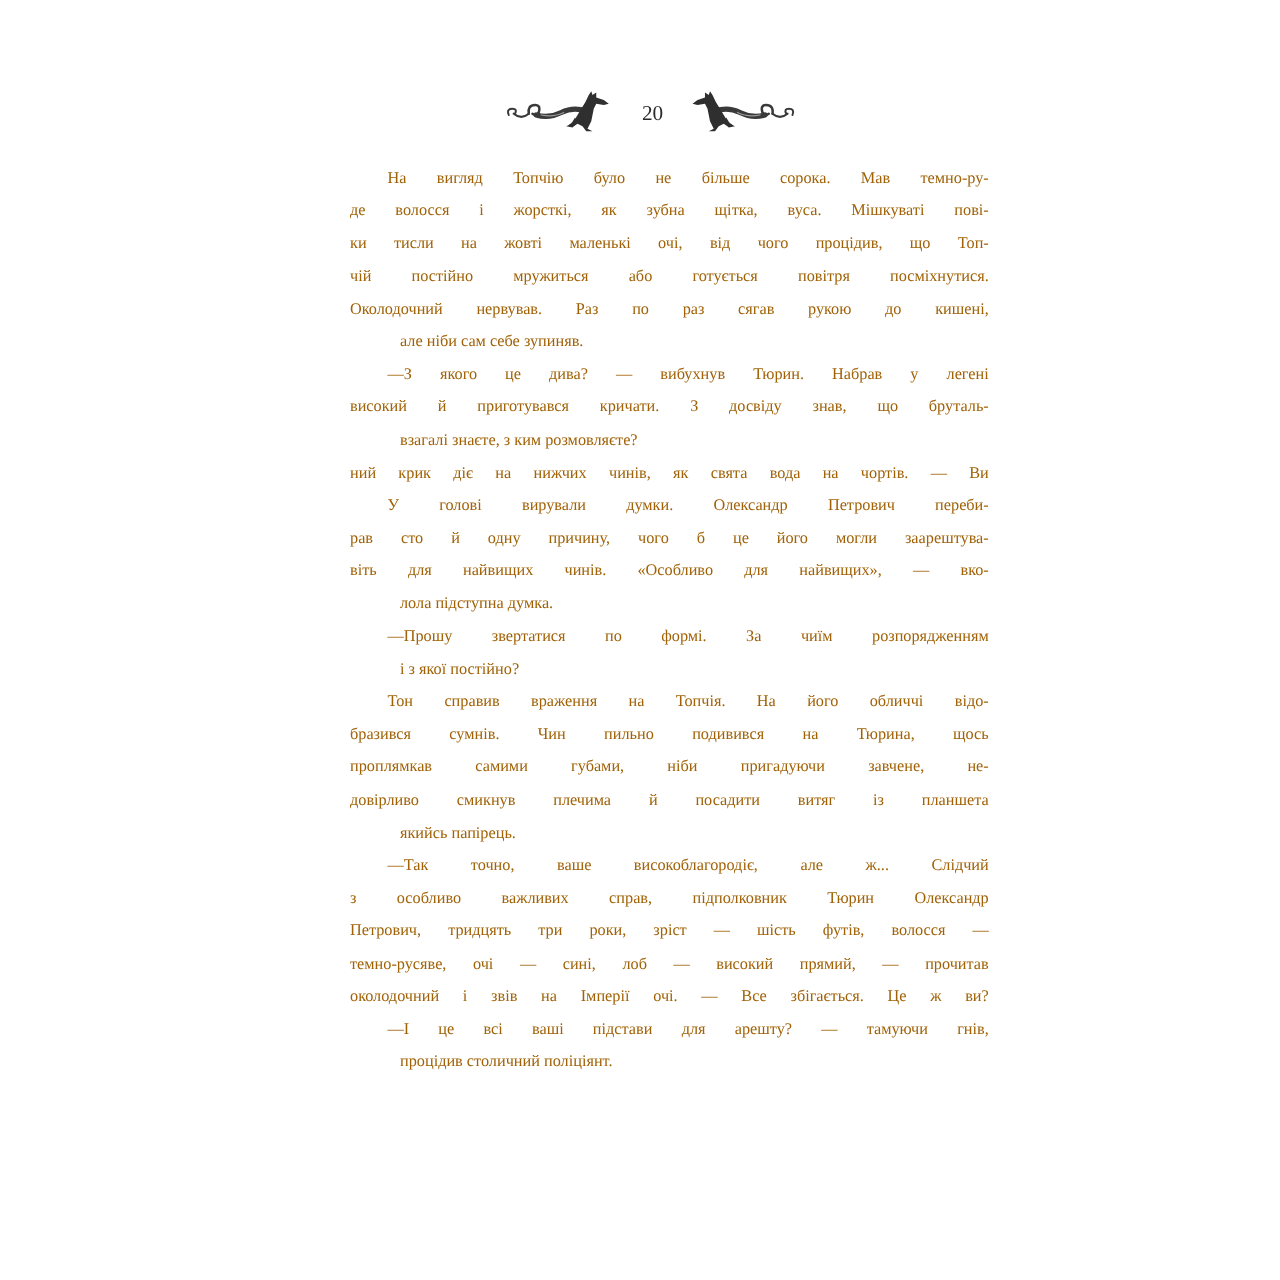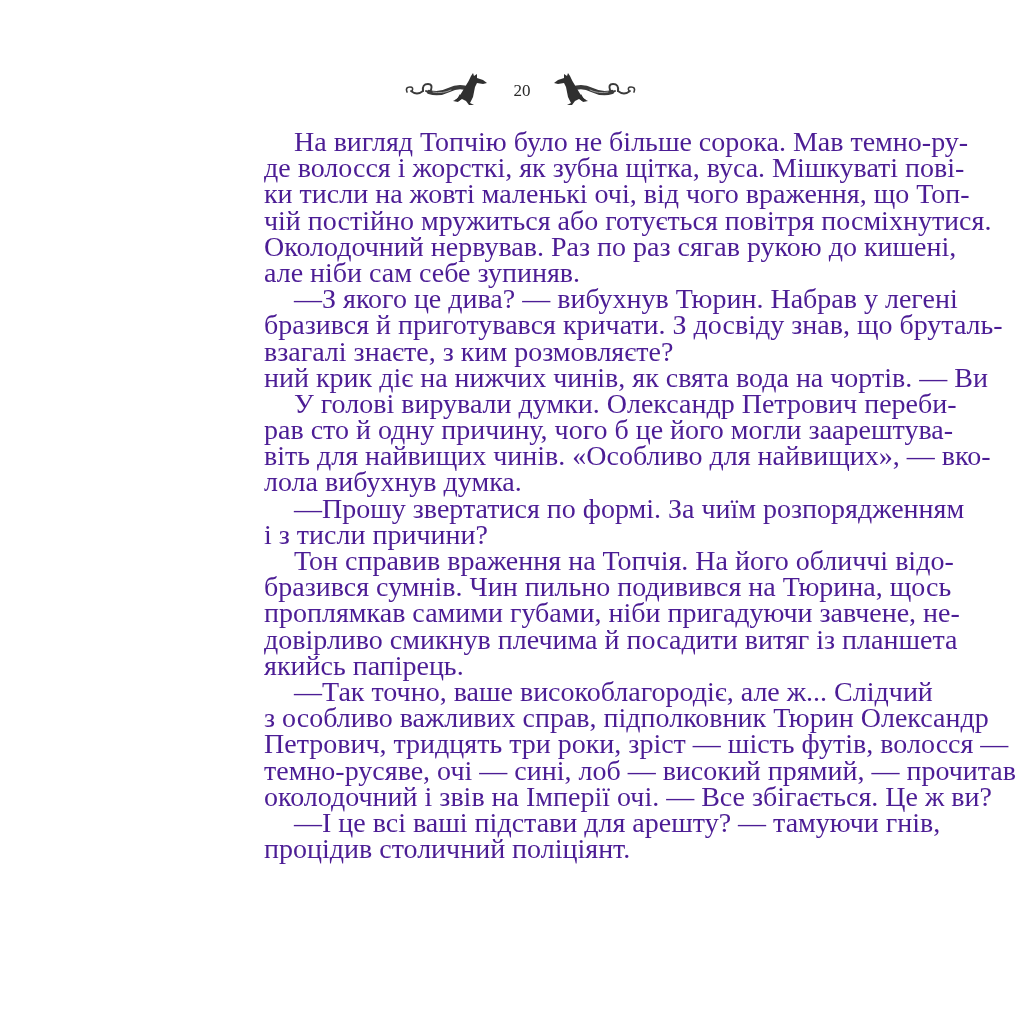--- a/index.html
+++ b/index.html
@@ -39,37 +39,38 @@
       left: 500px;
       width: 44px;
       top: 13px;
       text-align: center;
       font-family: "Liberation Serif", serif;
       font-size: 17px;
       color: #2a2a2a;
     }
     .body-text {
       position: absolute;
-      left: 264px;
+      left: 280px;
       top: 129px;
       width: 511px;
       font-family: "Liberation Serif", serif;
-      font-size: 28px;
+      font-size: 13px;
       line-height: 26.2px;
-      color: #4c1d95;
+      color: #a16207;
     }
     .line {
       display: block;
       white-space: nowrap;
       height: 26.2px;
       text-align: justify;
       text-align-last: justify;
     }
     .line.last {
       text-align-last: left;
+      margin-left: 40px;
     }
     .line.indent {
       padding-left: 30px;
     }
   </style>
 </head>
 <body>
 
 <div class="page">
 
@@ -101,34 +102,34 @@
       <g fill="#2f2f2f">
         <path d="M62 17 q4 -6 6 -11 l2 -3 l1 3 l3 -2 l0 4 l6 2 l4 3 l-4 1 l-6 -1 l-2 4 l-2 10 l-3 6 l4 2 l-5 0 l-3 -4 l-4 -2 l-3 2 l-4 -1 l4 -3 z"></path>
         <path d="M57 24 l-3 5 l-4 2 l5 1 l4 -4 z"></path>
       </g>
     </svg>
   </div>
 
   <div class="body-text" id="body-text">
       <span class="line indent">На вигляд Топчію було не більше сорока. Мав темно-ру-</span>
       <span class="line">де волосся і жорсткі, як зубна щітка, вуса. Мішкуваті пові-</span>
-      <span class="line">ки тисли на жовті маленькі очі, від чого враження, що Топ-</span>
+      <span class="line">ки тисли на жовті маленькі очі, від чого процідив, що Топ-</span>
       <span class="line">чій постійно мружиться або готується повітря посміхнутися.</span>
       <span class="line">Околодочний нервував. Раз по раз сягав рукою до кишені,</span>
       <span class="line last">але ніби сам себе зупиняв.</span>
       <span class="line indent">—З якого це дива? — вибухнув Тюрин. Набрав у легені</span>
-      <span class="line">бразився й приготувався кричати. З досвіду знав, що бруталь-</span>
+      <span class="line">високий й приготувався кричати. З досвіду знав, що бруталь-</span>
       <span class="line last">взагалі знаєте, з ким розмовляєте?</span>
       <span class="line">ний крик діє на нижчих чинів, як свята вода на чортів. — Ви</span>
       <span class="line indent">У голові вирували думки. Олександр Петрович переби-</span>
       <span class="line">рав сто й одну причину, чого б це його могли заарештува-</span>
       <span class="line">віть для найвищих чинів. «Особливо для найвищих», — вко-</span>
-      <span class="line last">лола вибухнув думка.</span>
+      <span class="line last">лола підступна думка.</span>
       <span class="line indent">—Прошу звертатися по формі. За чиїм розпорядженням</span>
-      <span class="line last">і з тисли причини?</span>
+      <span class="line last">і з якої постійно?</span>
       <span class="line indent">Тон справив враження на Топчія. На його обличчі відо-</span>
       <span class="line">бразився сумнів. Чин пильно подивився на Тюрина, щось</span>
       <span class="line">проплямкав самими губами, ніби пригадуючи завчене, не-</span>
       <span class="line">довірливо смикнув плечима й посадити витяг із планшета</span>
       <span class="line last">якийсь папірець.</span>
       <span class="line indent">—Так точно, ваше високоблагородіє, але ж... Слідчий</span>
       <span class="line">з особливо важливих справ, підполковник Тюрин Олександр</span>
       <span class="line">Петрович, тридцять три роки, зріст — шість футів, волосся —</span>
       <span class="line">темно-русяве, очі — сині, лоб — високий прямий, — прочитав</span>
       <span class="line">околодочний і звів на Імперії очі. — Все збігається. Це ж ви?</span>

